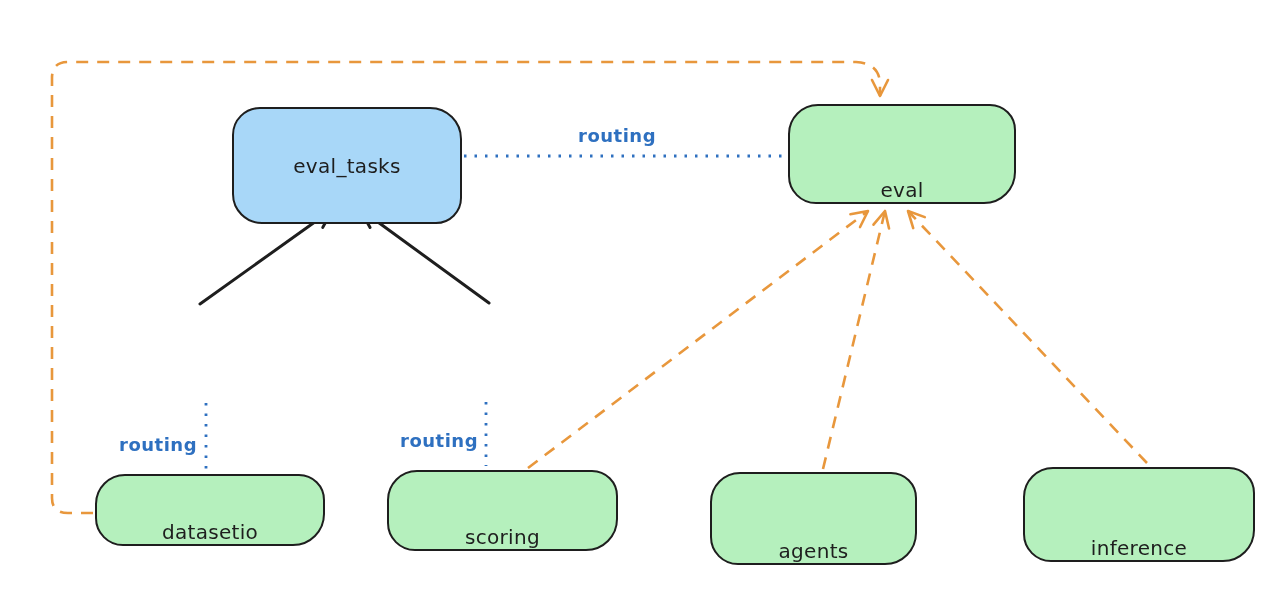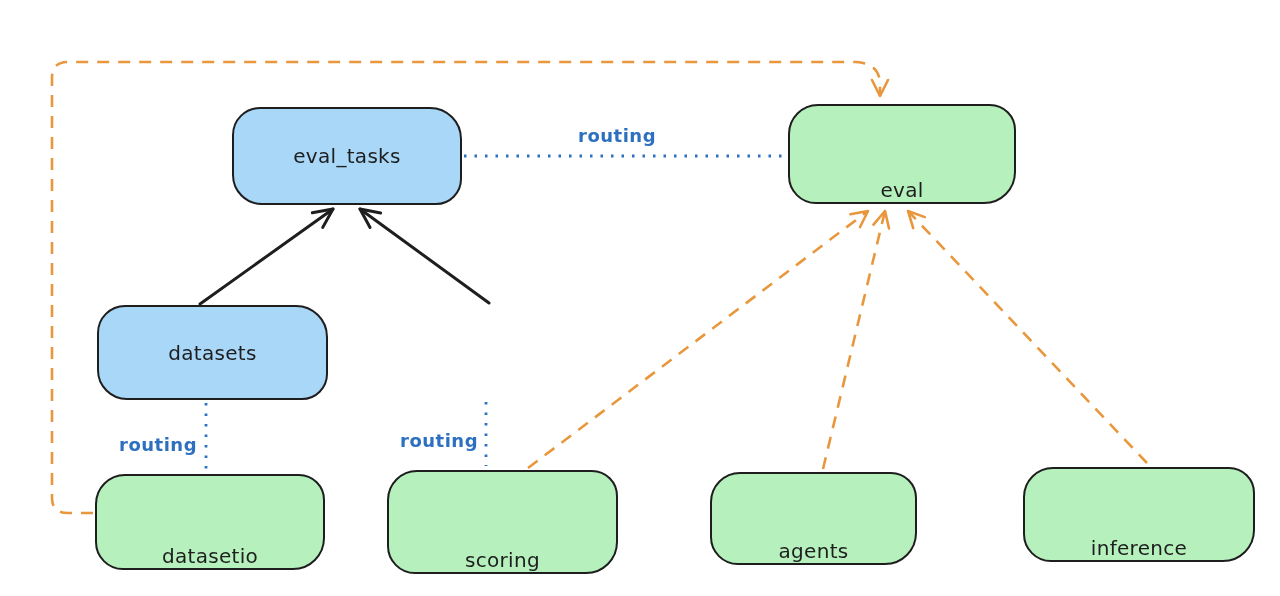--- a/index.html
+++ b/index.html
@@ -66,38 +66,35 @@
     <path class="edge-dotted" d="M464,156 L786,156"></path>
     <path class="edge-dotted" d="M206,403 L206,471"></path>
     <path class="edge-dotted" d="M486,402 L486,466"></path>
 
     <path class="edge-dashed" d="M93,513 L68,513 Q52,513 52,498 L52,78 Q52,62 68,62 L856,62 Q878,63 880,82 L880,96" marker-end="url(#arrowOrange)"></path>
     <path class="edge-dashed" d="M528,468 L868,211" marker-end="url(#arrowOrange)"></path>
     <path class="edge-dashed" d="M823,469 L885,211" marker-end="url(#arrowOrange)"></path>
     <path class="edge-dashed" d="M1147,463 L908,211" marker-end="url(#arrowOrange)"></path>
   </svg>
 
-  <div class="node blue" style="left:232px;top:107px;width:230px;height:98px">
+  <div class="node blue" style="left:232px;top:107px;width:230px;height:117px">
     <span>eval_tasks</span>
   </div>
 
   <div class="node green" style="left:788px;top:104px;width:228px;height:100px">
     <span>eval</span>
   </div>
 
-  <div class="node blue" style="left:97px;top:305px;width:231px;height:95px">
-    <span>datasets</span>
-  </div>
 
 
-  <div class="node green" style="left:95px;top:474px;width:230px;height:96px">
+  <div class="node green" style="left:95px;top:474px;width:230px;height:72px">
     <span>datasetio</span>
   </div>
 
-  <div class="node green" style="left:387px;top:470px;width:231px;height:104px">
+  <div class="node green" style="left:387px;top:470px;width:231px;height:81px">
     <span>scoring</span>
   </div>
 
   <div class="node green" style="left:710px;top:472px;width:207px;height:93px">
     <span>agents</span>
   </div>
 
   <div class="node green" style="left:1023px;top:467px;width:232px;height:95px">
     <span>inference</span>
   </div>

